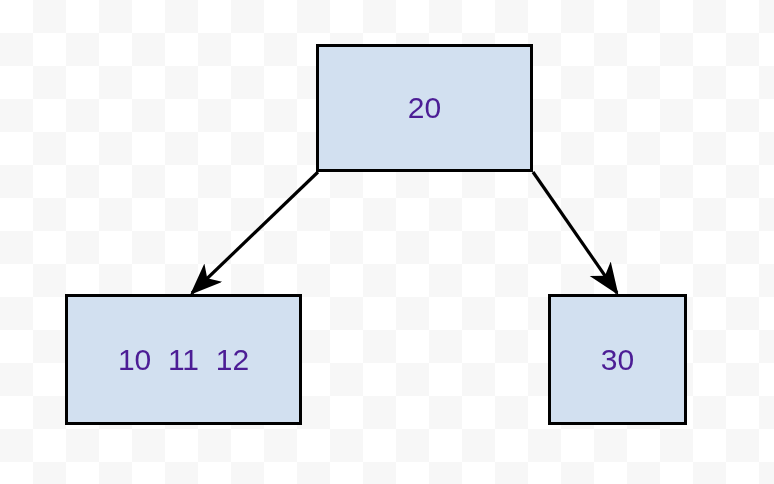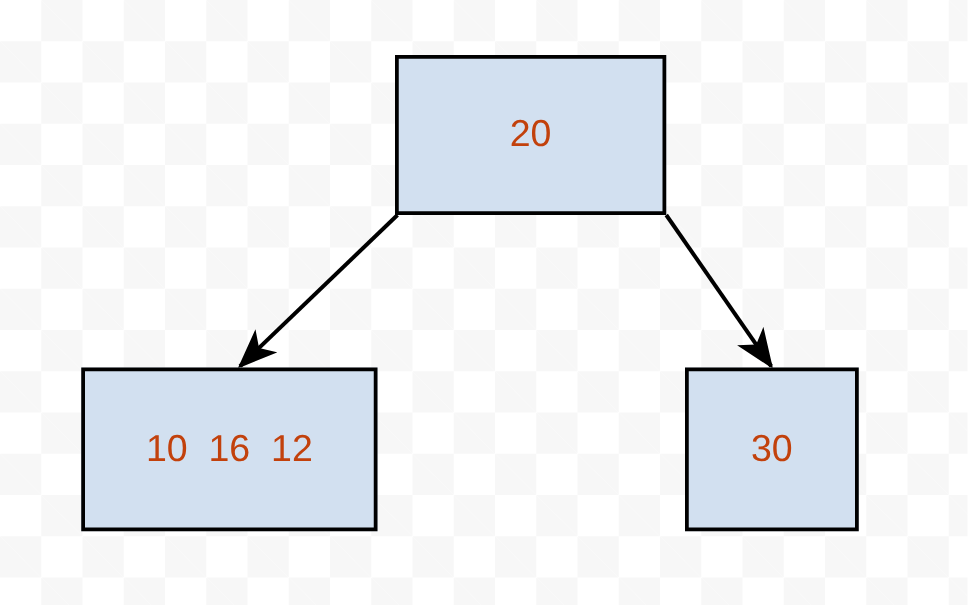--- a/index.html
+++ b/index.html
@@ -43,21 +43,21 @@
     border: 3px solid #000000;
     display: flex;
     align-items: center;
     justify-content: center;
   }
 
   .node-label {
     font-family: "Liberation Sans", sans-serif;
     font-size: 30px;
     font-weight: 400;
-    color: #c2410c;
+    color: #4c1d95;
     line-height: 1;
     white-space: pre;
     letter-spacing: 0px;
   }
 
   #node-root {
     left: 316px;
     top: 44px;
     width: 217px;
     height: 128px;
@@ -96,20 +96,20 @@
     <line x1="318" y1="172" x2="192" y2="293" stroke="#000000" stroke-width="3.2" marker-end="url(#arrow-left)"></line>
 
     <line x1="533" y1="172" x2="617" y2="293" stroke="#000000" stroke-width="3.2" marker-end="url(#arrow-right)"></line>
   </svg>
 
   <div id="node-root" class="tree-node">
     <span class="node-label">20</span>
   </div>
 
   <div id="node-left" class="tree-node">
-    <span class="node-label">10  16  12</span>
+    <span class="node-label">10  11  12</span>
   </div>
 
   <div id="node-right" class="tree-node">
     <span class="node-label">30</span>
   </div>
 
 </div>
 
 </body></html>

